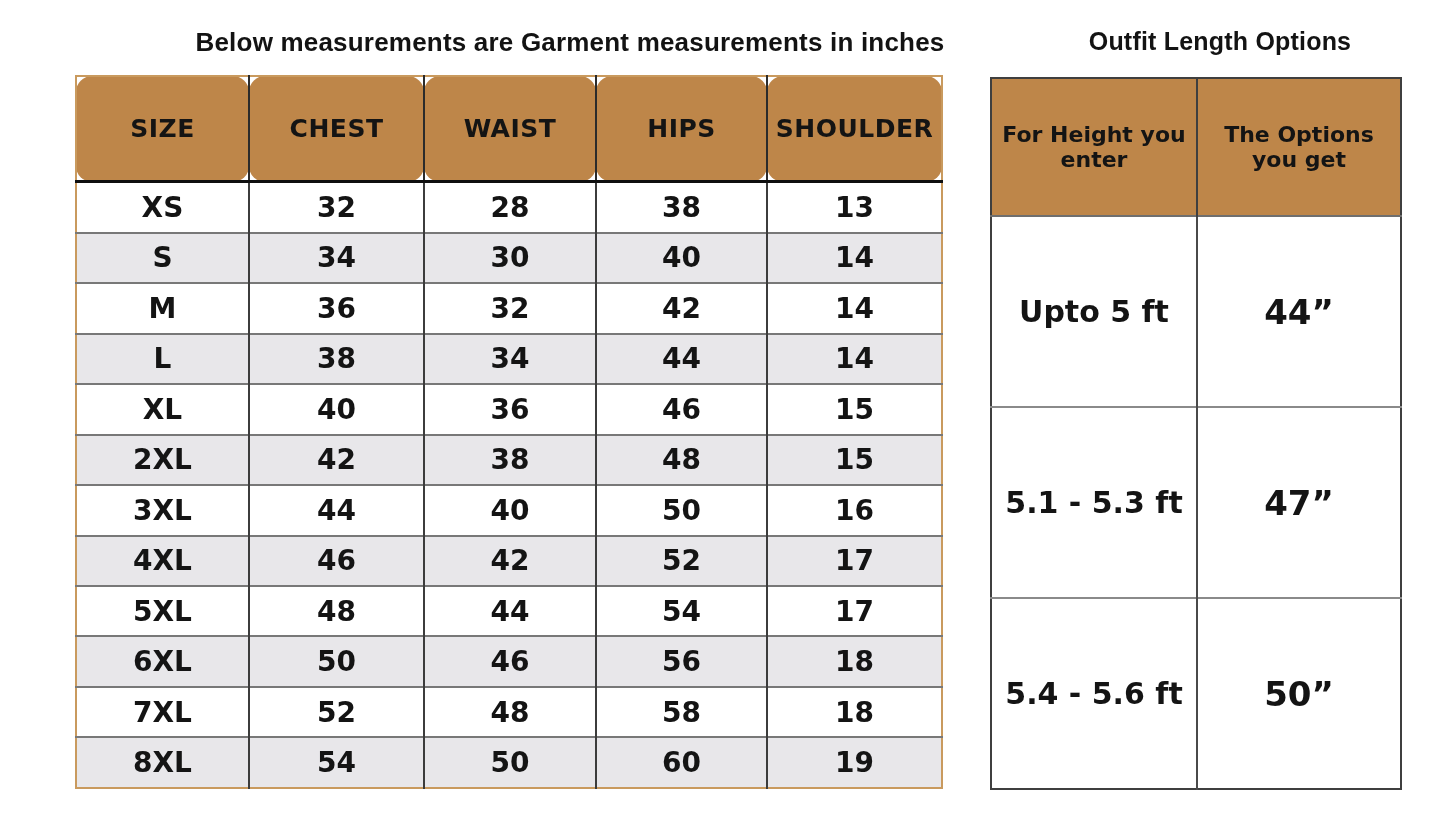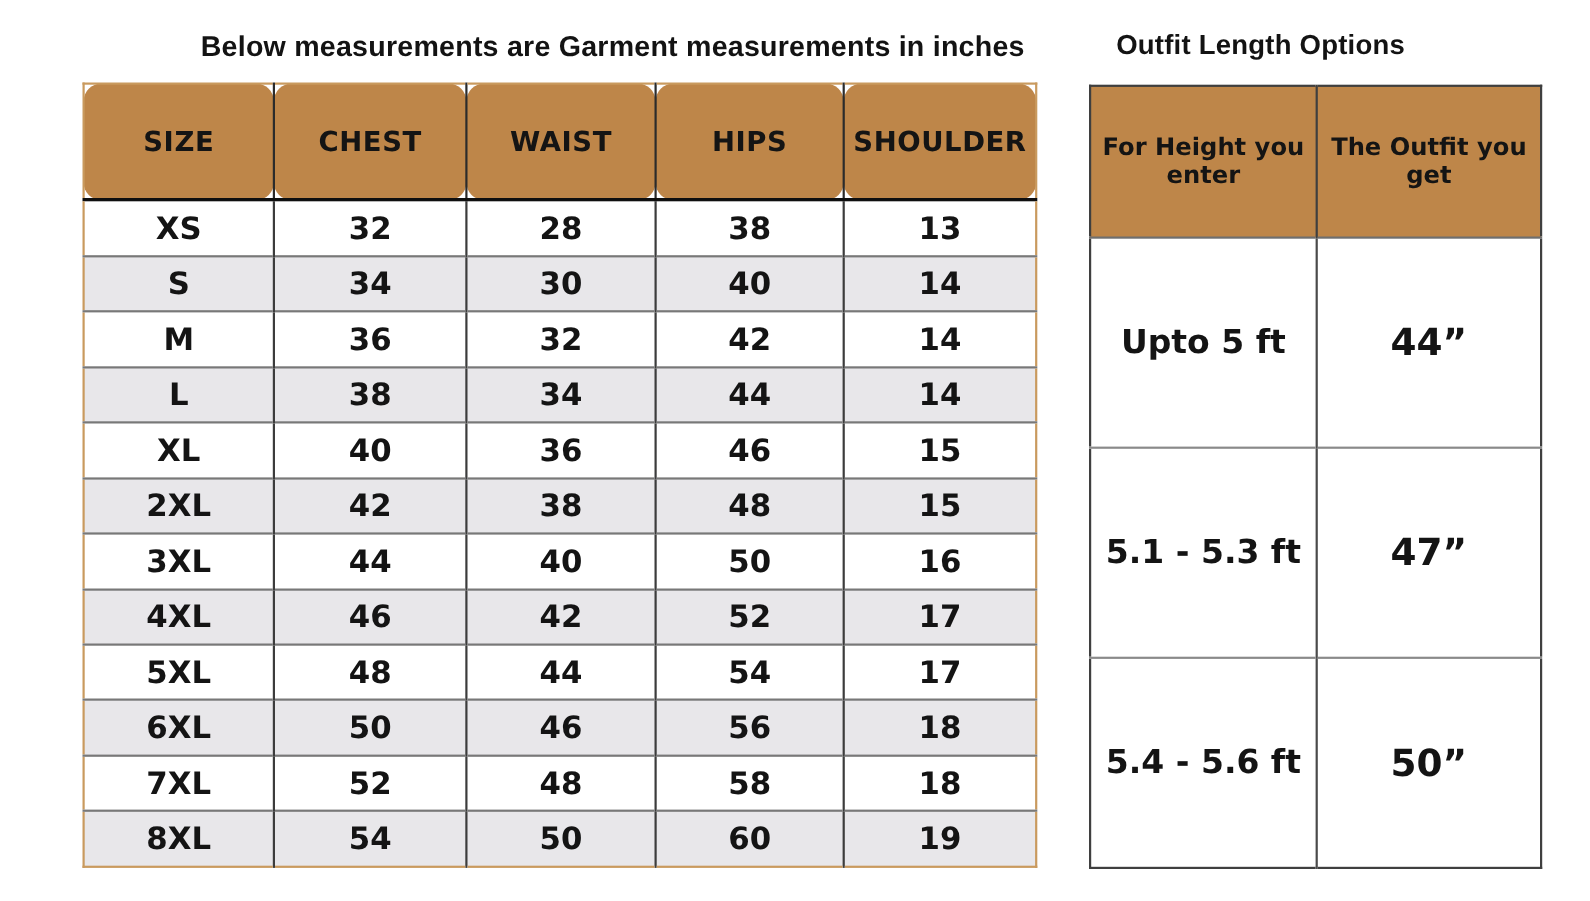--- a/index.html
+++ b/index.html
@@ -12,22 +12,22 @@
   body{
     width:1445px;height:819px;position:relative;overflow:hidden;
     background:#ffffff;color:var(--text);
     font-family:"Liberation Sans", sans-serif;
   }
   .title{
     position:absolute;top:27px;text-align:center;
     font-size:26px;font-weight:600;color:#131313;letter-spacing:0.2px;
     font-family:"Liberation Sans", sans-serif;
   }
-  .title-left{left:124px;width:866px;}
-  .title-right{left:936px;width:420px;font-size:25px;}
+  .title-left{left:137px;width:866px;}
+  .title-right{left:1010px;width:420px;font-size:25px;}
 
   table{border-collapse:collapse;table-layout:fixed;
         font-family:"DejaVu Sans", sans-serif;color:var(--text);}
   th,td{text-align:center;vertical-align:middle;padding:0;}
 
   
   .garment{
     position:absolute;left:75px;top:75px;width:866px;height:714px;
     border:2px solid var(--outer-border);
   }
@@ -183,21 +183,21 @@
   </table>
 
   <table class="length">
     <colgroup>
       <col style="width:206px">
       <col style="width:204px">
     </colgroup>
     <thead>
       <tr id="length-head">
           <th>For Height you enter</th>
-          <th>The Outfit you get</th>
+          <th>The Options you get</th>
         </tr>
     </thead>
     <tbody id="length-body">
         <tr>
           <td>Upto 5 ft</td>
           <td>44”</td>
         </tr>
         <tr>
           <td>5.1 - 5.3 ft</td>
           <td>47”</td>

